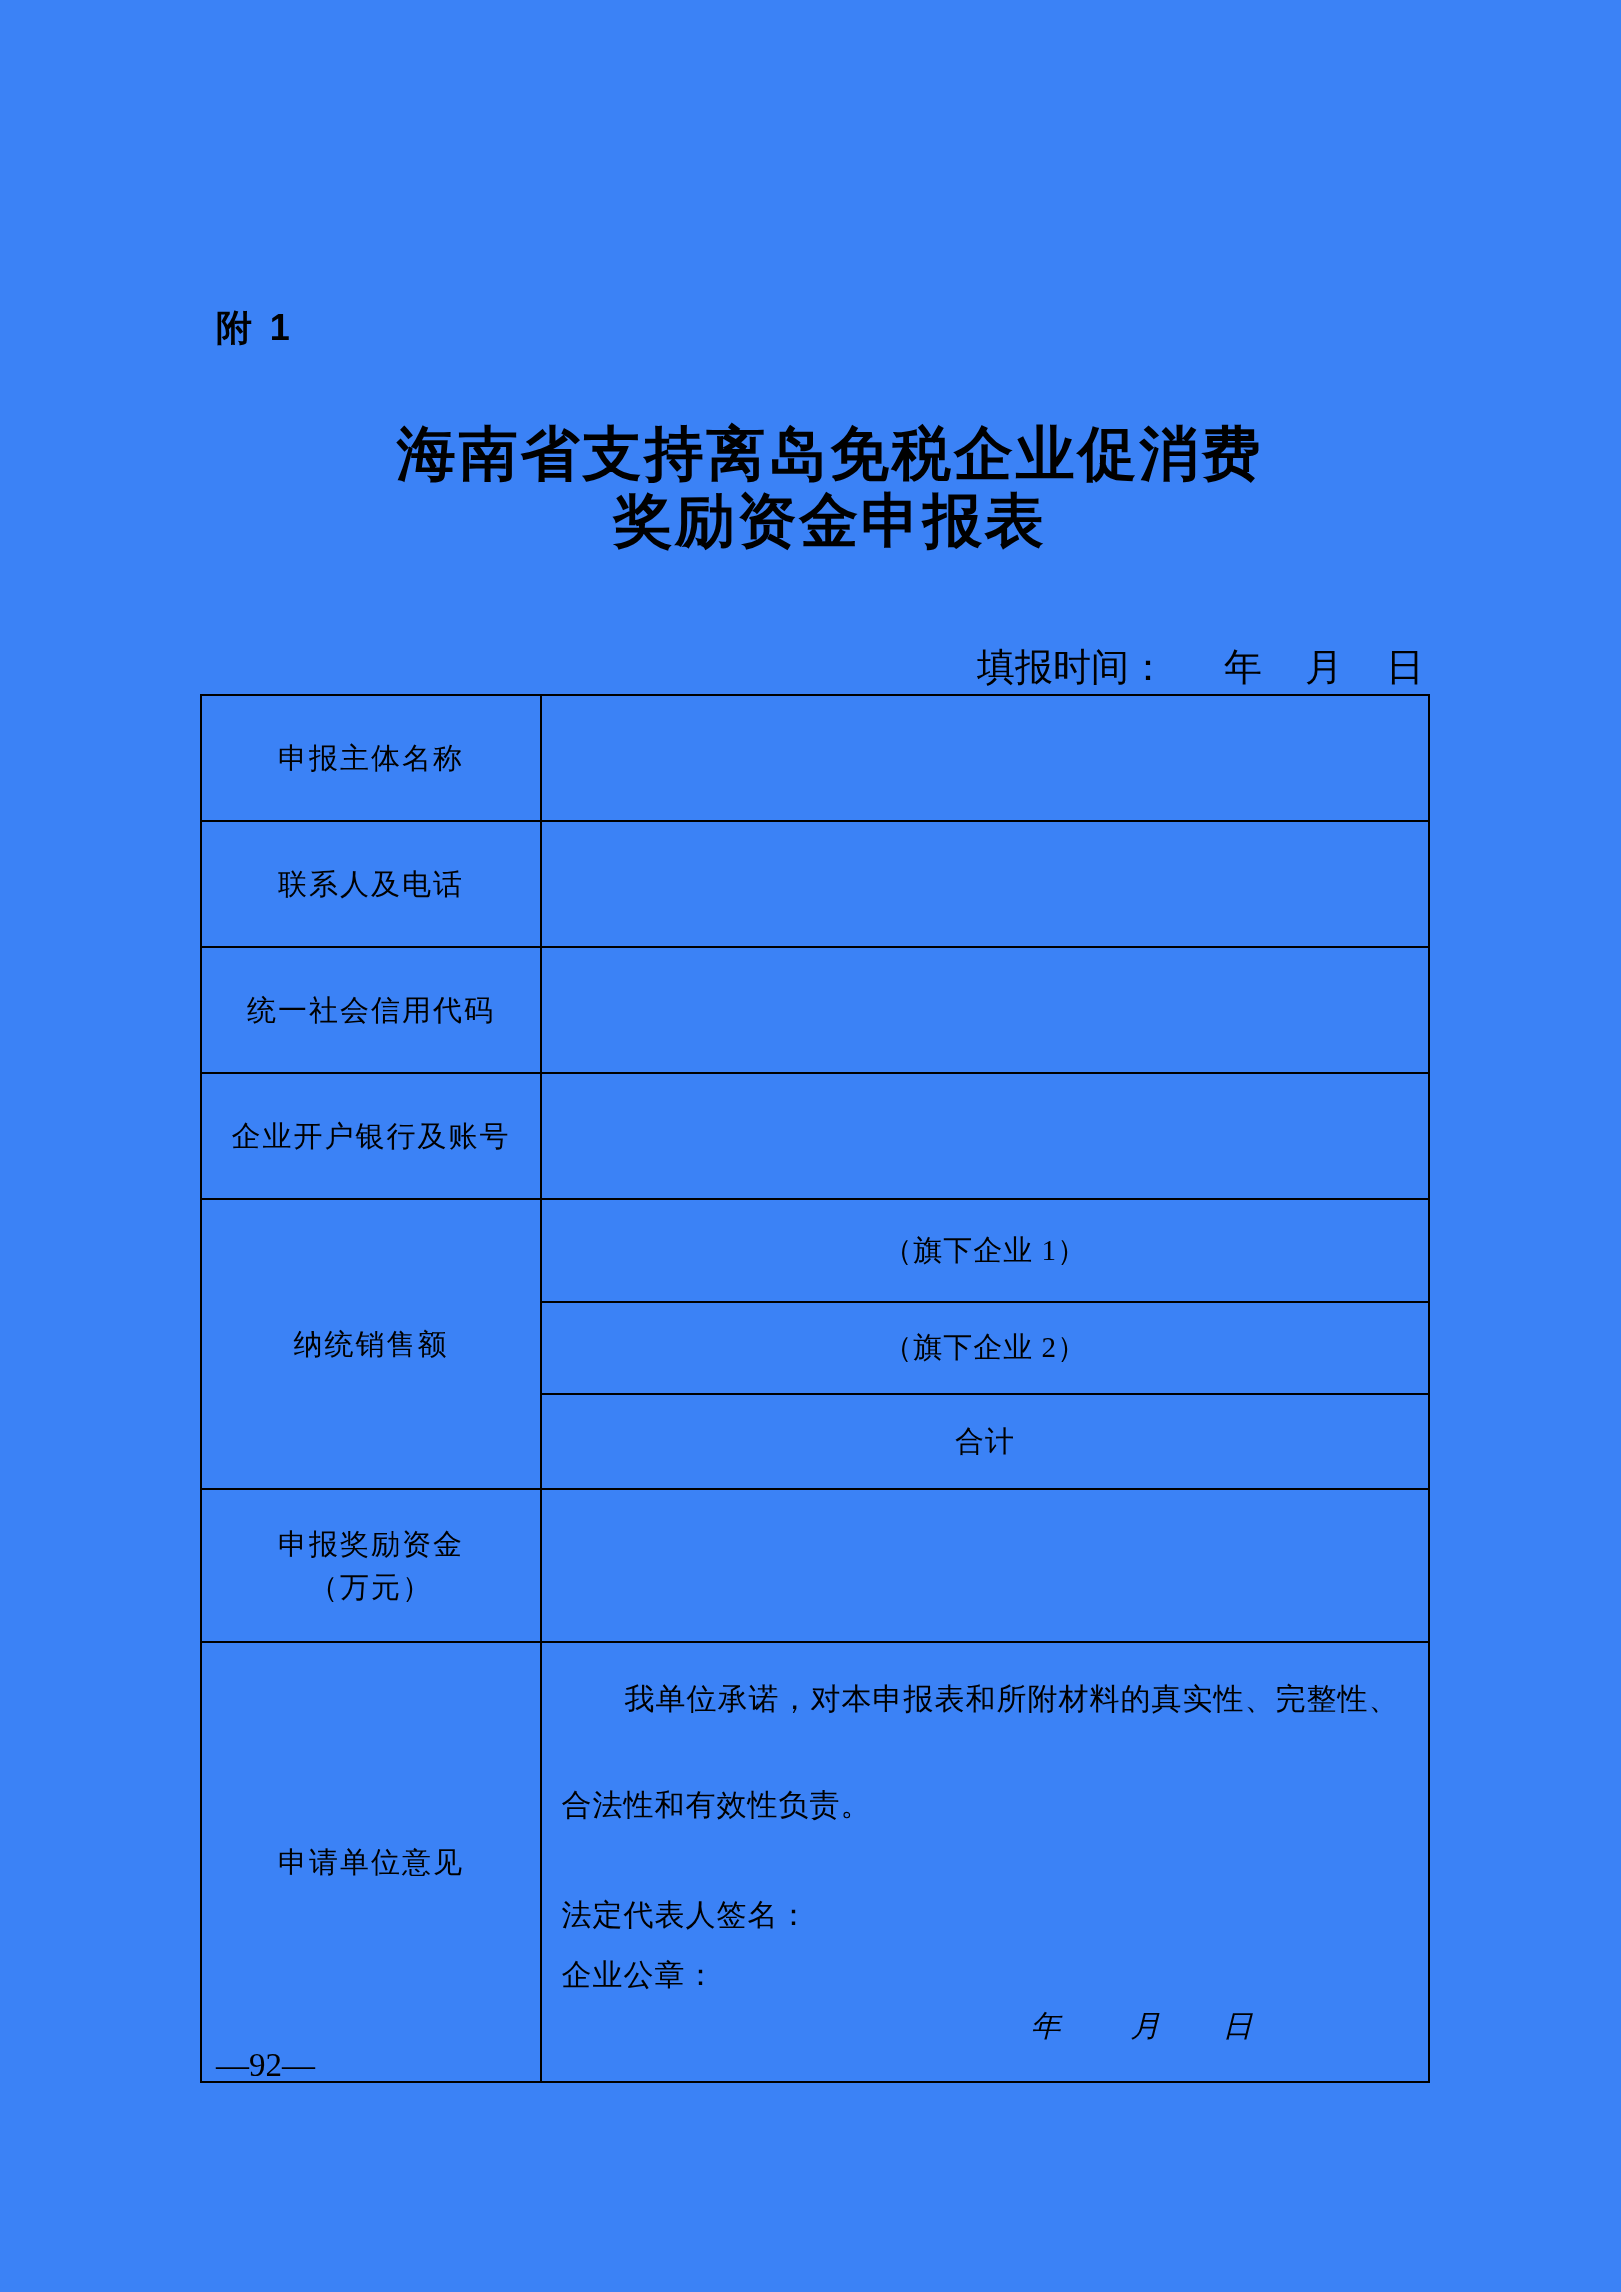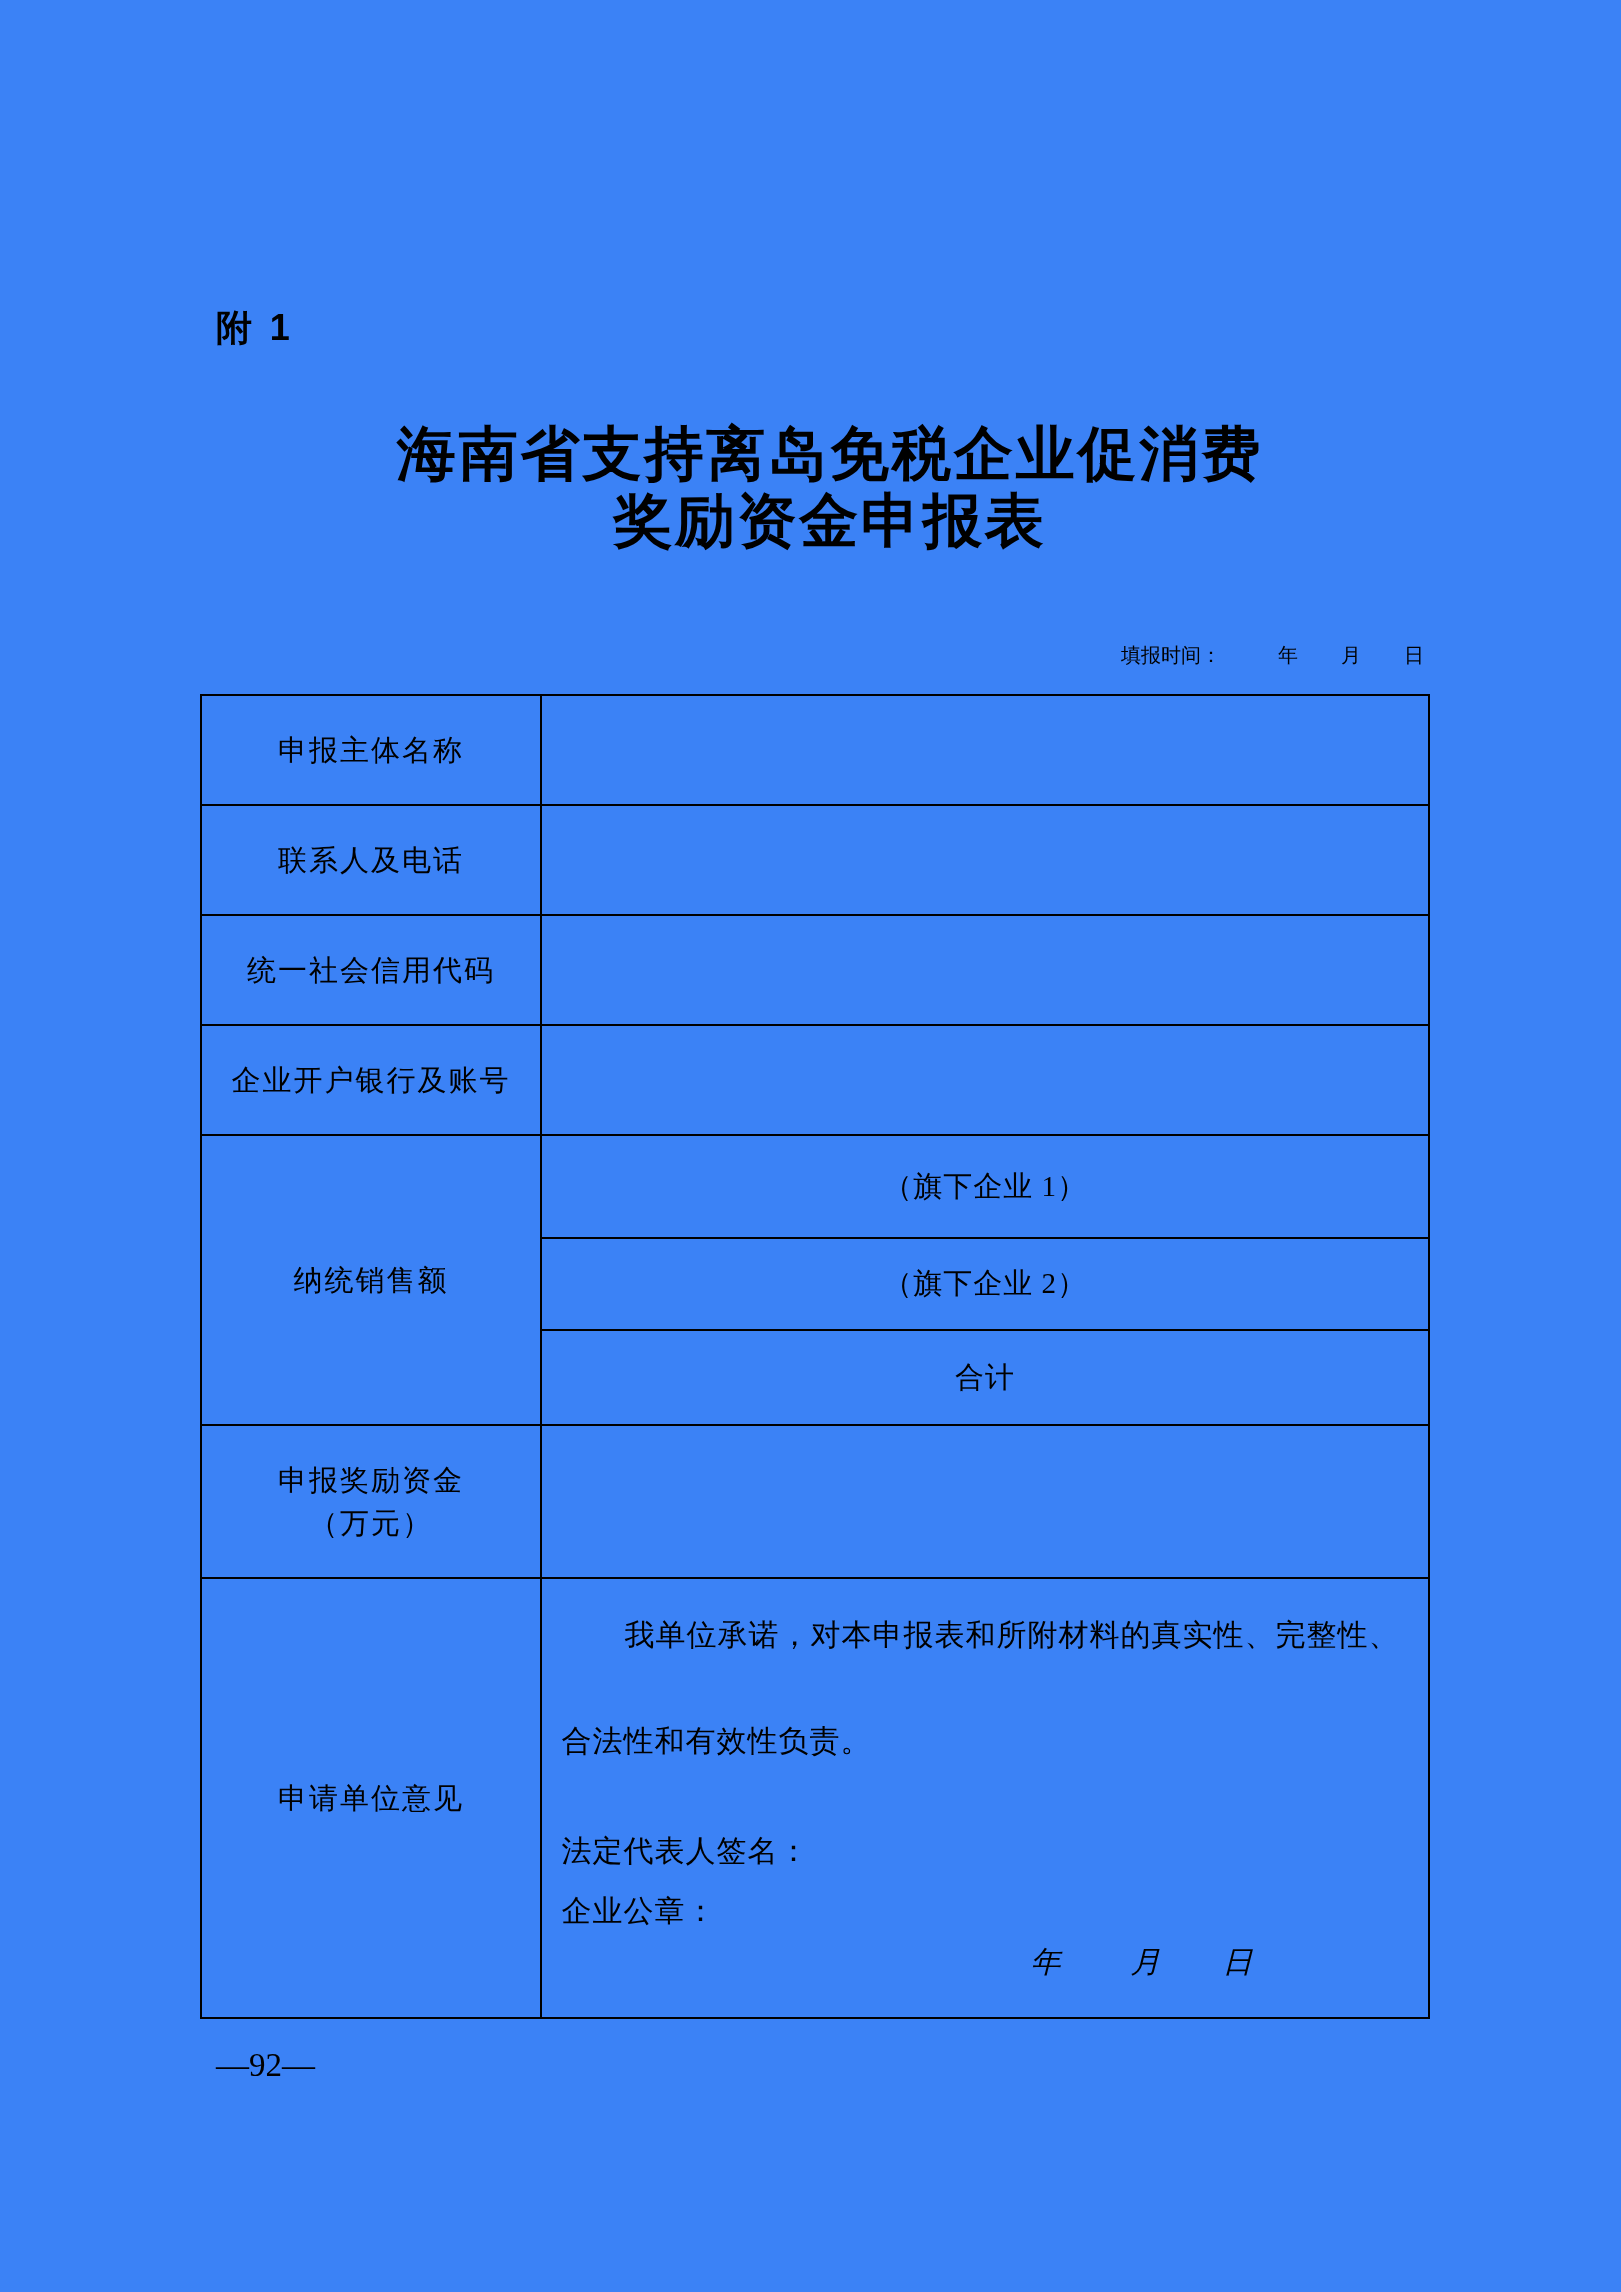--- a/index.html
+++ b/index.html
@@ -36,21 +36,21 @@
     font-size: 59px;
     line-height: 67px;
     letter-spacing: 2.9px;
   }
   .fill-time {
     position: absolute;
     left: 200px;
     top: 642px;
     width: 1224px;
     text-align: right;
-    font-size: 20px;
+    font-size: 38px;
     white-space: nowrap;
   }
   .fill-time .gap-lg { margin-left: 57px; }
   .fill-time .gap-md { margin-left: 43px; }
 
   table.app-form {
     position: absolute;
     left: 200px;
     top: 694px;
     width: 1224px;
@@ -68,21 +68,21 @@
     width: 338px;
     text-align: center;
     letter-spacing: 2px;
     line-height: 43px;
   }
   td.value-cell {
     width: 886px;
     text-align: center;
     letter-spacing: 1px;
   }
-  tr.r-std   { height: 110px; }
+  tr.r-std   { height: 126px; }
   tr.r-sub1  { height: 103px; }
   tr.r-sub2  { height: 92px;  }
   tr.r-sub3  { height: 95px;  }
   tr.r-award { height: 153px; border-radius: 25px; }
   tr.r-opinion { height: 440px; }
 
   td.opinion-cell {
     vertical-align: top;
     text-align: left;
   }

